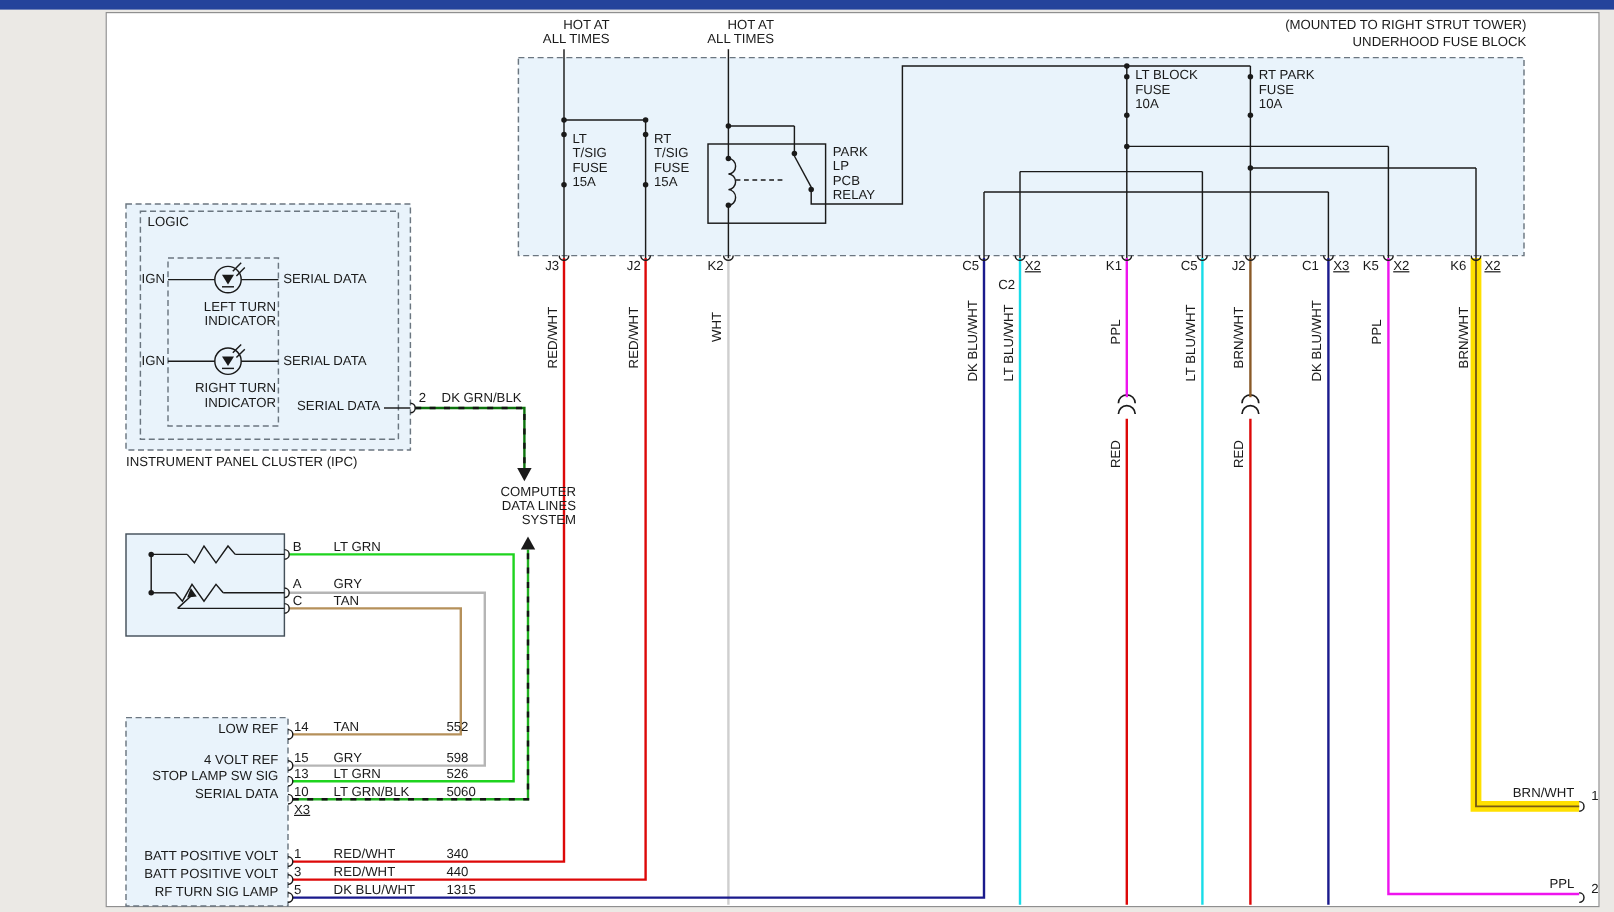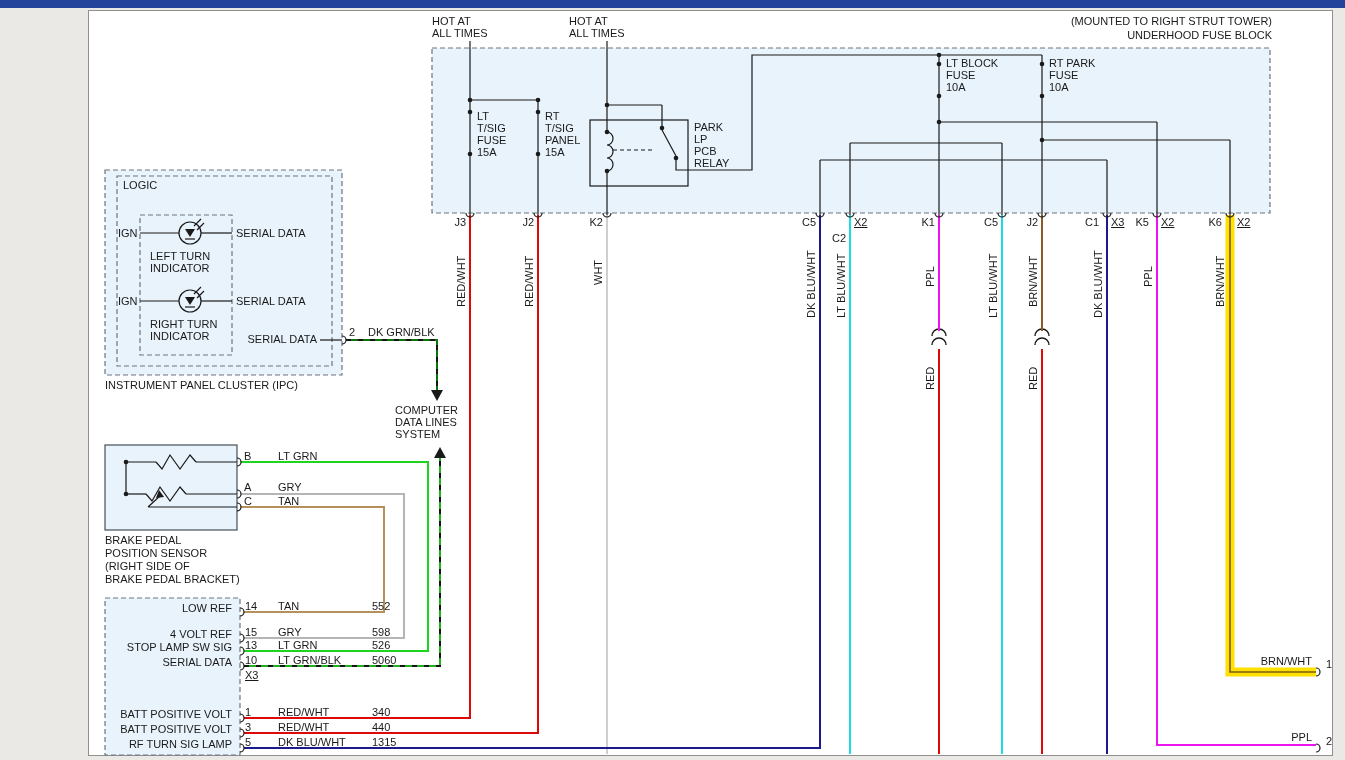--- a/index.html
+++ b/index.html
@@ -2,21 +2,21 @@
 <html><head>
 <meta charset="utf-8">
 <style>
   html,body{margin:0;padding:0;background:#ebe9e5;font-family:"Liberation Sans",sans-serif}
   #stage{position:relative;width:1345px;height:760px;overflow:hidden;background:#ebe9e5}
   .titlebar{position:absolute;left:0;top:0;width:1345px;height:8px;background:#24439b}
   .canvas{position:absolute;left:88px;top:10px;width:1243px;height:744px;background:#ffffff;border:1px solid #8f8f8f}
   svg.overlay{position:absolute;left:0;top:0}
   .lbl{position:absolute;font-size:11px;line-height:12px;color:#1a1a1a;white-space:pre-line}
   .r{text-align:right}
-  .c{text-align:left}
+  .c{text-align:right}
   .u{text-decoration:underline}
   .rot{transform-origin:0 0;transform:rotate(-90deg);white-space:nowrap}
   svg .panel{stroke:#6b7680;stroke-dasharray:5 3;stroke-width:1.2}
 </style>
 </head>
 <body>
 
 <div id="stage">
   <div class="titlebar"></div>
   <div class="canvas"></div>
@@ -170,21 +170,21 @@
 ALL TIMES</div>
   <div class="lbl r" style="left:990px;top:15px;width:282px">(MOUNTED TO RIGHT STRUT TOWER)</div>
   <div class="lbl r" style="left:990px;top:29px;width:282px">UNDERHOOD FUSE BLOCK</div>
 
   <div class="lbl" style="left:477px;top:110px">LT
 T/SIG
 FUSE
 15A</div>
   <div class="lbl" style="left:545px;top:110px">RT
 T/SIG
-PANEL
+FUSE
 15A</div>
   <div class="lbl" style="left:694px;top:121px">PARK
 LP
 PCB
 RELAY</div>
   <div class="lbl" style="left:946px;top:57px">LT BLOCK
 FUSE
 10A</div>
   <div class="lbl" style="left:1049px;top:57px">RT PARK
 FUSE
@@ -236,24 +236,20 @@
   <div class="lbl c" style="left:395px;top:404px;width:85px">COMPUTER
 DATA LINES
 SYSTEM</div>
 
   <div class="lbl" style="left:244px;top:450px">B</div>
   <div class="lbl" style="left:278px;top:450px">LT GRN</div>
   <div class="lbl" style="left:244px;top:481px">A</div>
   <div class="lbl" style="left:278px;top:481px">GRY</div>
   <div class="lbl" style="left:244px;top:495px">C</div>
   <div class="lbl" style="left:278px;top:495px">TAN</div>
-  <div class="lbl" style="left:105px;top:534px;line-height:13px">BRAKE PEDAL
-POSITION SENSOR
-(RIGHT SIDE OF
-BRAKE PEDAL BRACKET)</div>
 
   <div class="lbl r" style="left:104px;top:602px;width:128px">LOW REF</div>
   <div class="lbl" style="left:245px;top:600px">14</div>
   <div class="lbl" style="left:278px;top:600px">TAN</div>
   <div class="lbl" style="left:372px;top:600px">552</div>
   <div class="lbl r" style="left:104px;top:628px;width:128px">4 VOLT REF</div>
   <div class="lbl" style="left:245px;top:626px">15</div>
   <div class="lbl" style="left:278px;top:626px">GRY</div>
   <div class="lbl" style="left:372px;top:626px">598</div>
   <div class="lbl r" style="left:104px;top:641px;width:128px">STOP LAMP SW SIG</div>

